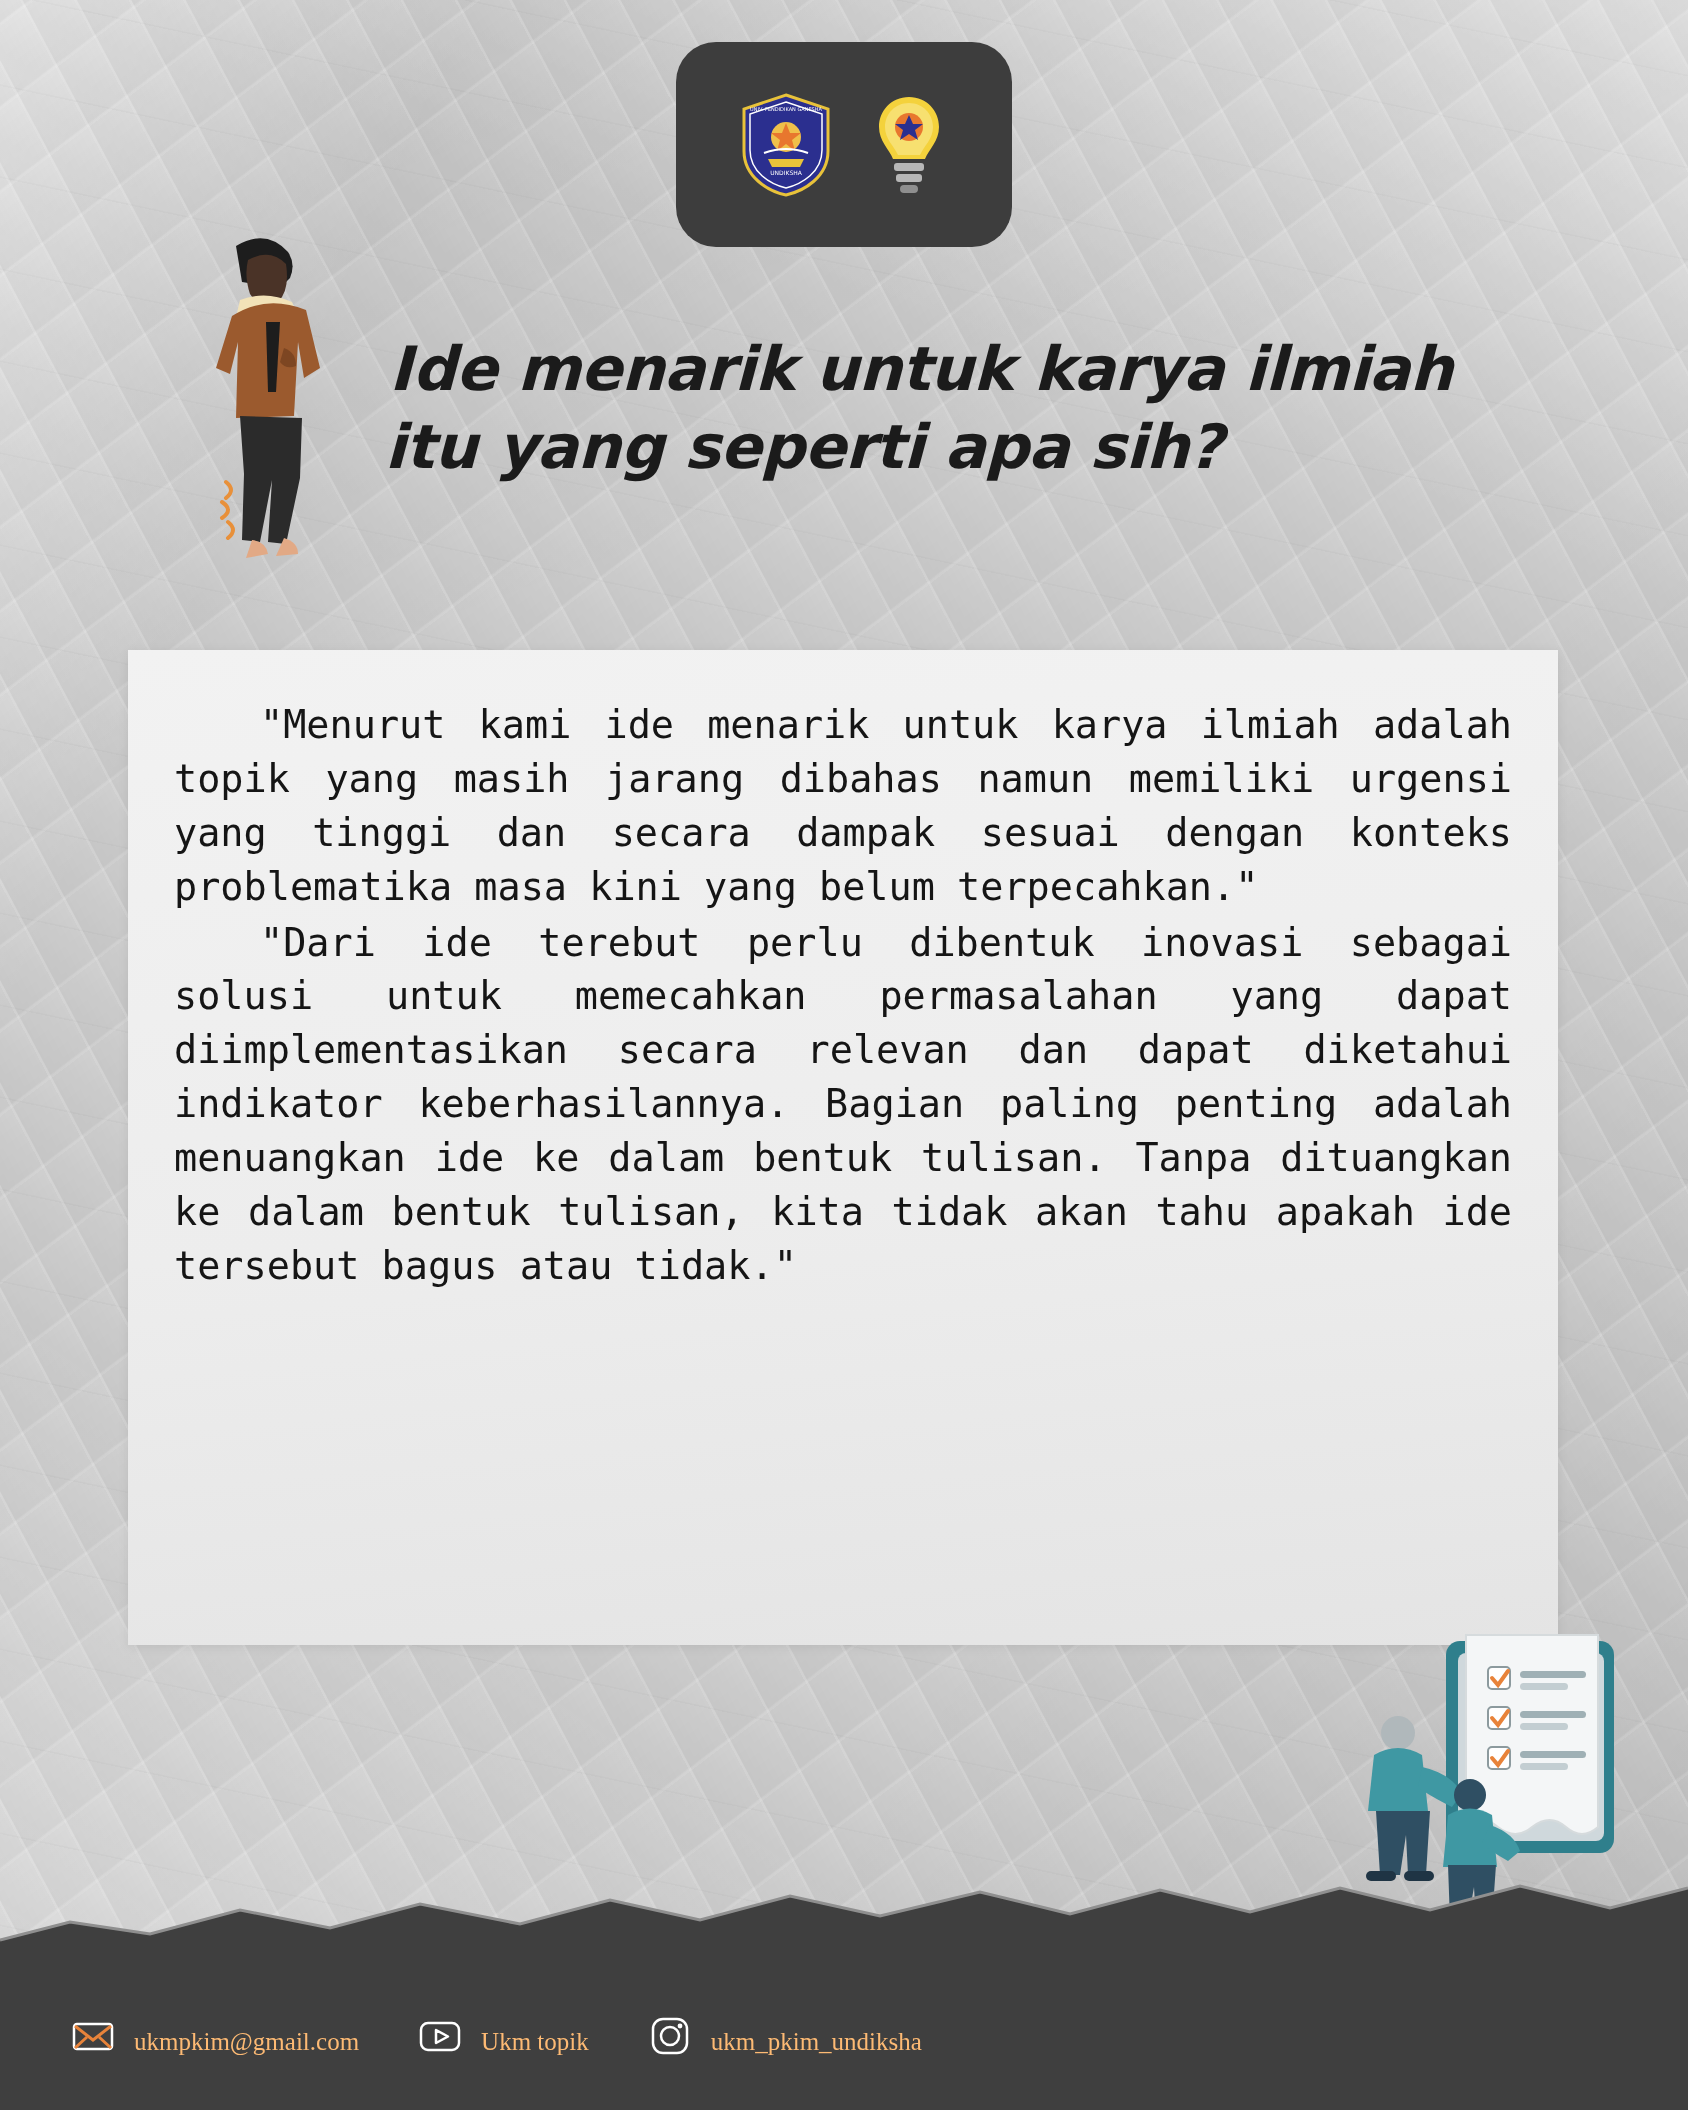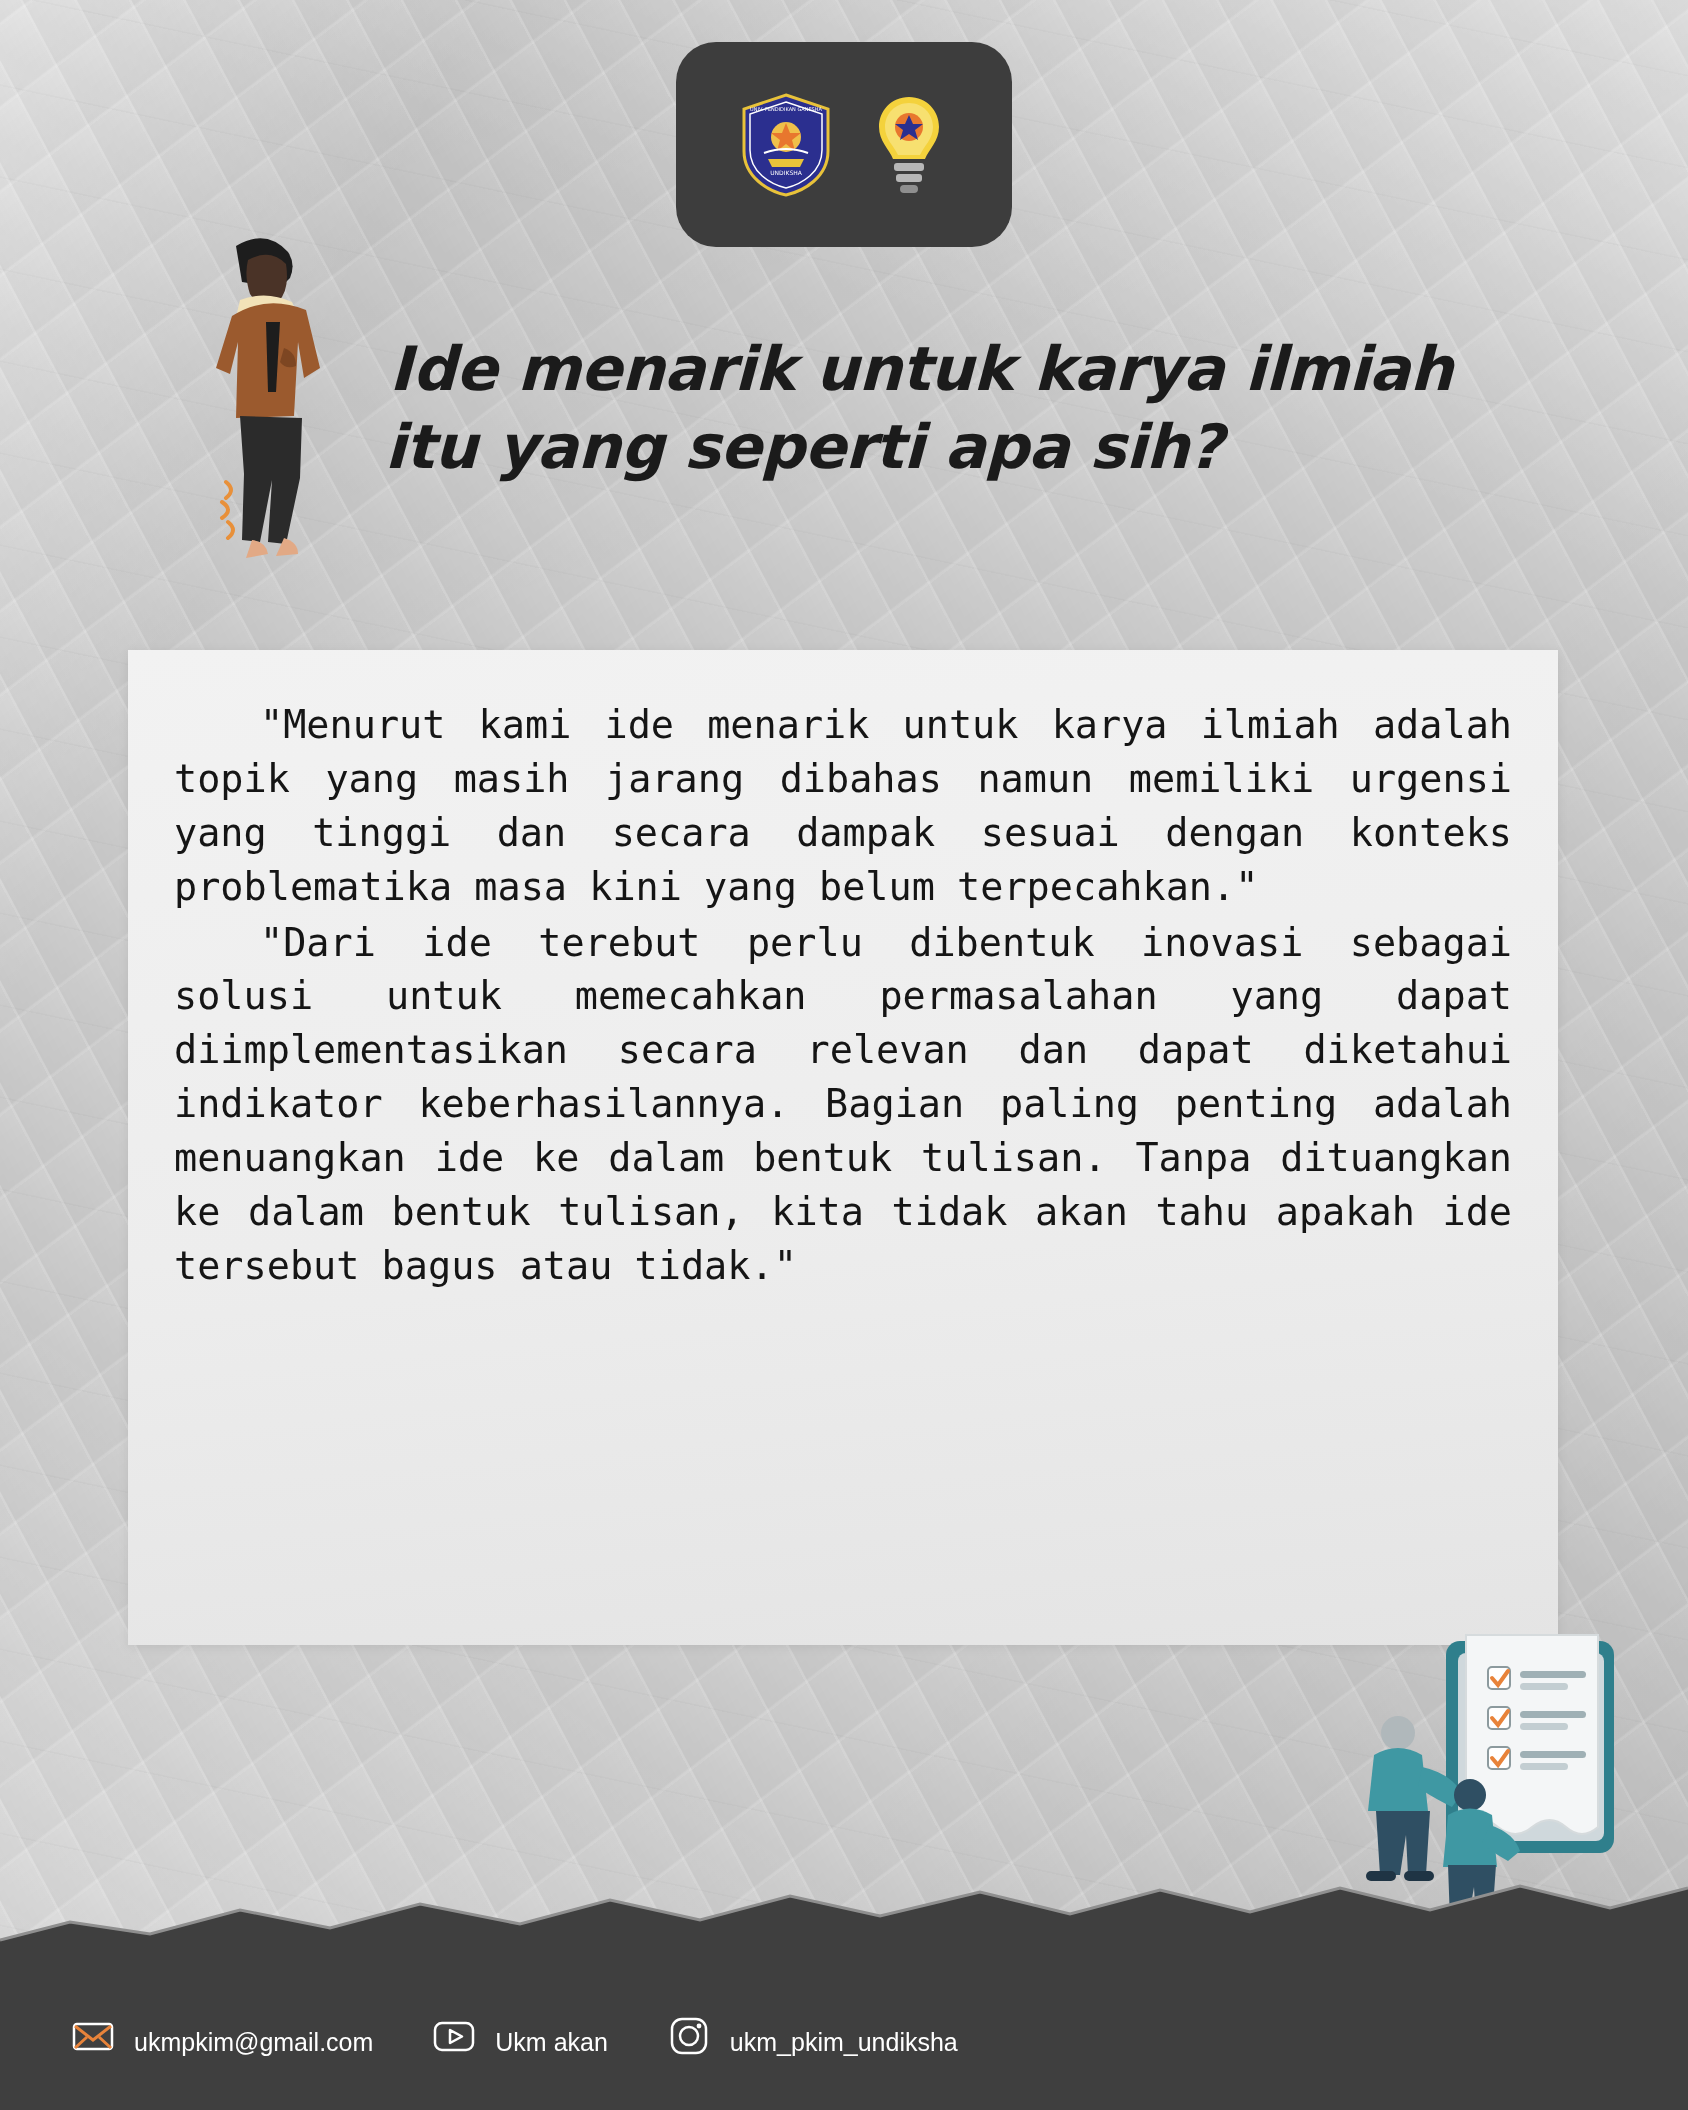--- a/index.html
+++ b/index.html
@@ -150,23 +150,23 @@
     padding-left: 70px;
     box-sizing: border-box;
     gap: 58px;
   }
   .contact {
     display: flex;
     align-items: center;
     gap: 18px;
   }
   .contact-label {
-    font-family: Liberation Sans, sans-serif;
+    font-family: Liberation Serif, serif;
     font-size: 25px;
-    color: #ffffff;
+    color: #fdba74;
     white-space: nowrap;
     margin-top: 12px;
   }
   .ico {
     width: 46px;
     height: 46px;
     display: block;
   }
 </style>
 </head>
@@ -297,21 +297,21 @@
       <span class="contact-label">ukmpkim@gmail.com</span>
     </div>
 
     <div class="contact">
       <span class="ico">
         <svg viewBox="0 0 46 46" width="46" height="46">
           <rect x="4" y="10" width="38" height="27" rx="7" fill="none" stroke="#ffffff" stroke-width="2.5"></rect>
           <path d="M19 17 L31 23.5 L19 30 Z" fill="none" stroke="#ffffff" stroke-width="2.5" stroke-linejoin="round"></path>
         </svg>
       </span>
-      <span class="contact-label">Ukm akan</span>
+      <span class="contact-label">Ukm topik</span>
     </div>
 
     <div class="contact">
       <span class="ico">
         <svg viewBox="0 0 46 46" width="46" height="46">
           <rect x="6" y="6" width="34" height="34" rx="10" fill="none" stroke="#ffffff" stroke-width="2.5"></rect>
           <circle cx="23" cy="23" r="9" fill="none" stroke="#ffffff" stroke-width="2.5"></circle>
           <circle cx="33" cy="13" r="2.4" fill="#ffffff"></circle>
         </svg>
       </span>

